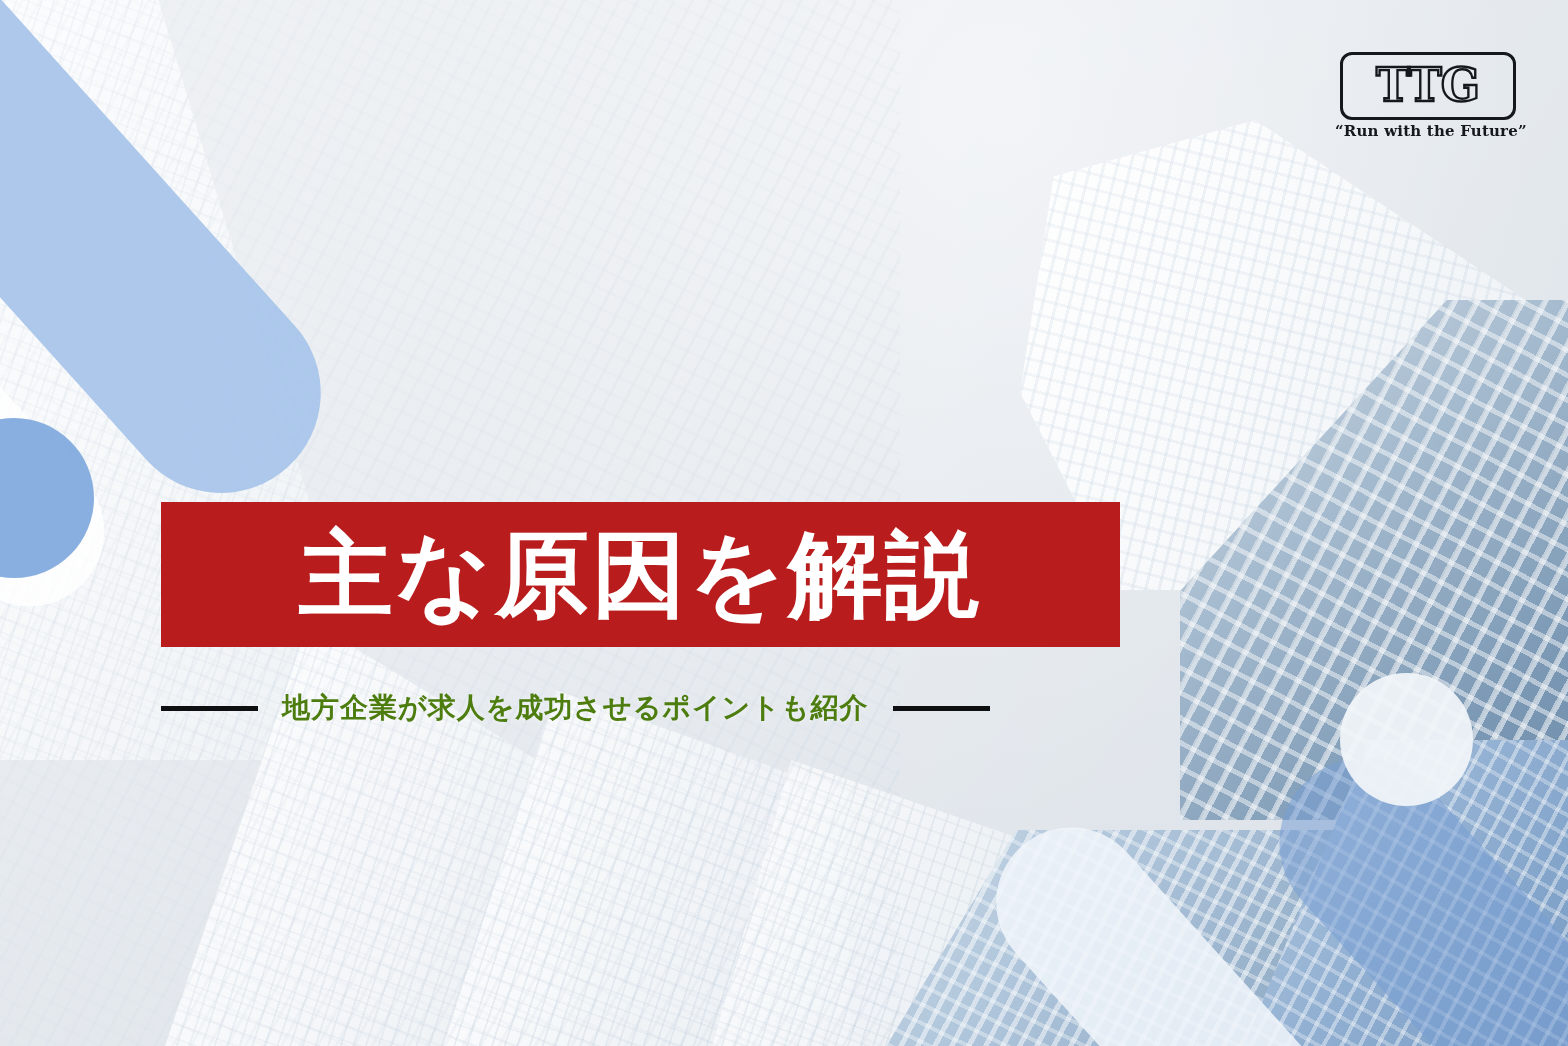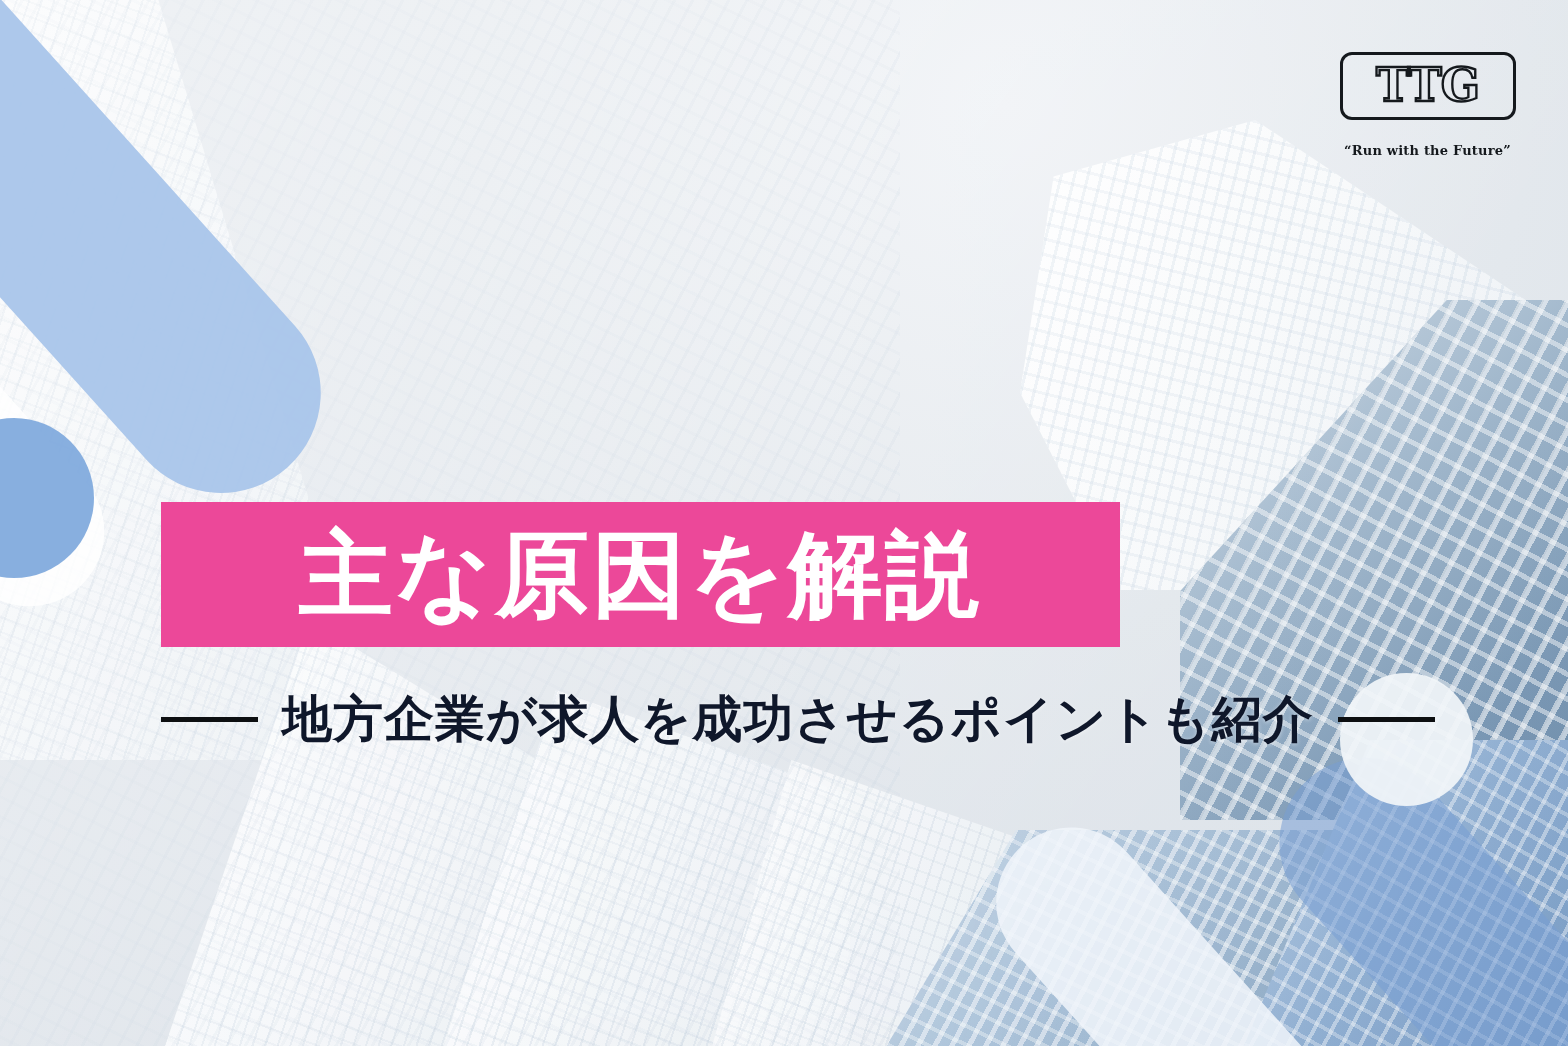--- a/index.html
+++ b/index.html
@@ -202,24 +202,24 @@
     font-family:"DejaVu Serif","Liberation Serif",serif;
     font-weight:700;
     font-size:46px;
     letter-spacing:-1px;
     color:transparent;
     -webkit-text-stroke:2.4px #15191d;
     line-height:1;
     padding-bottom:2px;
   }
   .logo-tagline{
-    margin-top:23px;
+    margin-top:2px;
     font-family:"DejaVu Serif","Liberation Serif",serif;
     font-weight:700;
-    font-size:13px;
+    font-size:15px;
     color:#15191d;
     letter-spacing:.2px;
     white-space:nowrap;
   }
 
   
   .headline{
     position:absolute;
     left:161px; top:372px;
     font-size:80px;
@@ -228,21 +228,21 @@
     letter-spacing:2px;
     line-height:1;
     white-space:nowrap;
     text-shadow: 0 2px 6px rgba(255,255,255,.55);
   }
 
   .banner{
     position:absolute;
     left:161px; top:502px;
     width:959px; height:145px;
-    background:#ec4899;
+    background:#b91c1c;
     display:flex;
     align-items:center;
     justify-content:center;
   }
   .banner-text{
     font-size:94px;
     font-weight:700;
     color:#ffffff;
     letter-spacing:3px;
     line-height:1;
@@ -257,23 +257,23 @@
     align-items:center;
     gap:24px;
   }
   .dash{
     height:5px;
     background:#0d0f11;
     flex:0 0 auto;
     width:97px;
   }
   .subtitle{
-    font-size:50px;
-    font-weight:700;
-    color:#0f172a;
+    font-size:28px;
+    font-weight:700;
+    color:#4d7c0f;
     letter-spacing:1px;
     line-height:1;
     white-space:nowrap;
     text-shadow: 0 1px 4px rgba(255,255,255,.5);
   }
 </style>
 </head>
 <body>
 
 <div id="stage">

